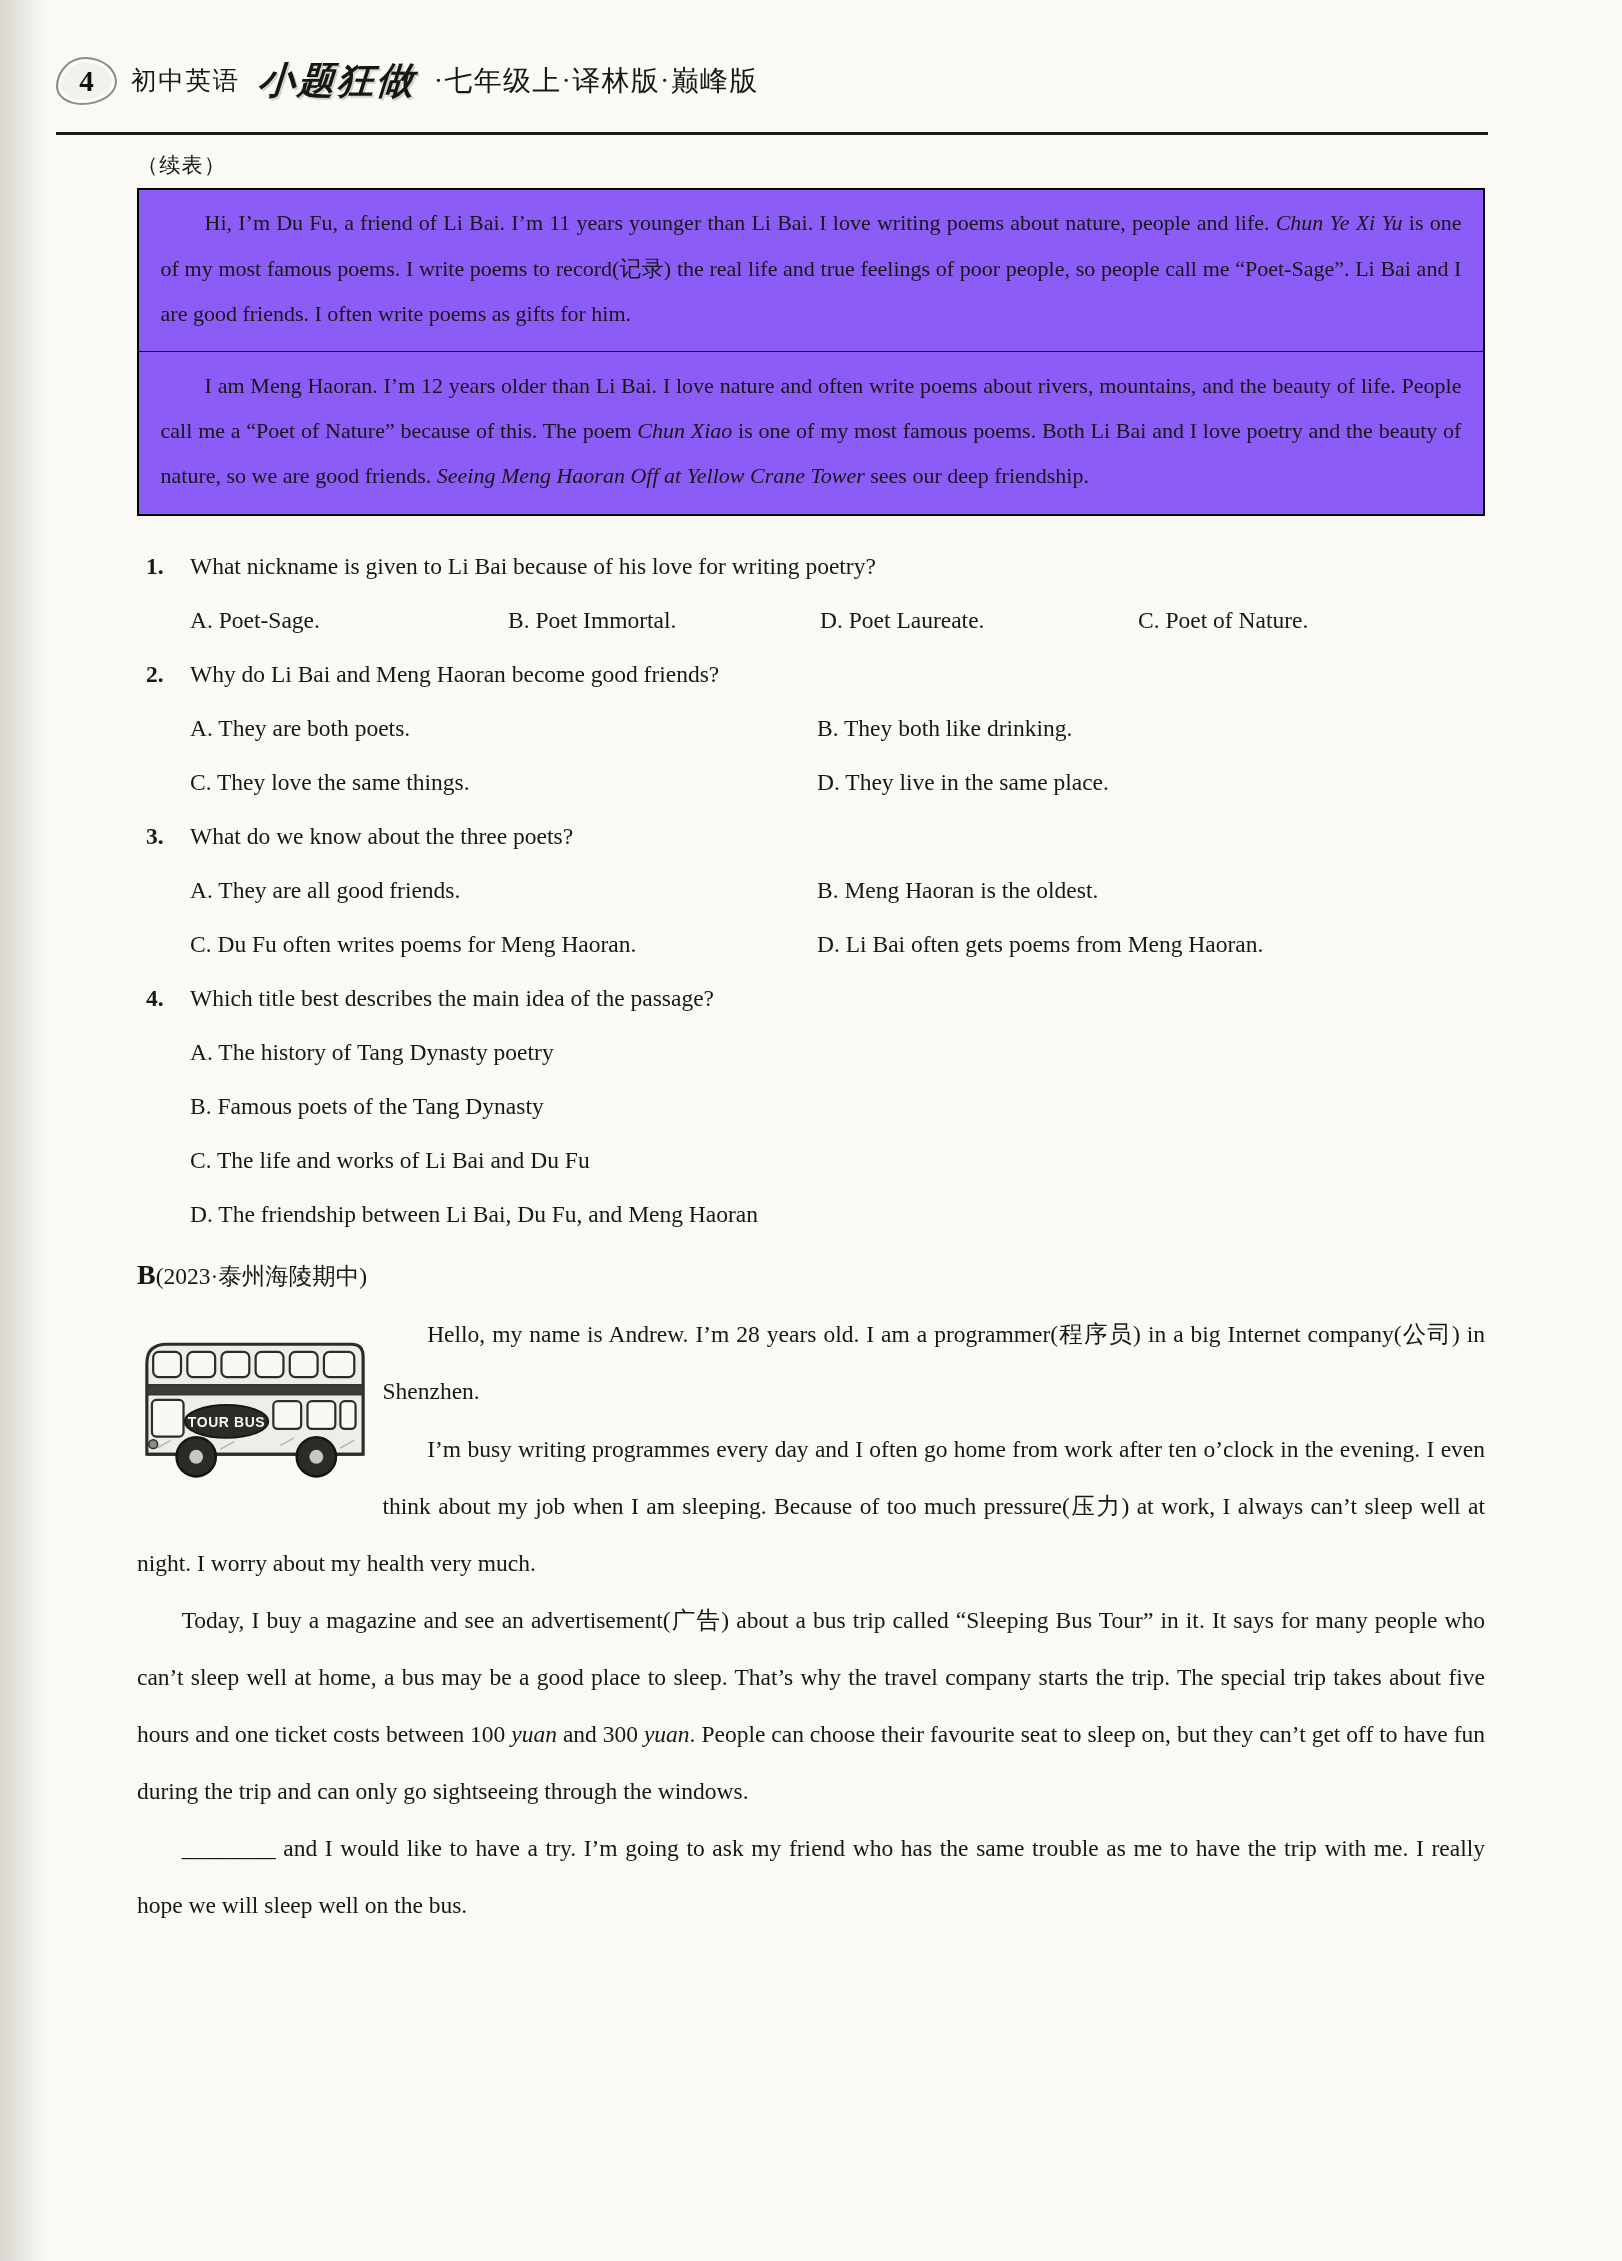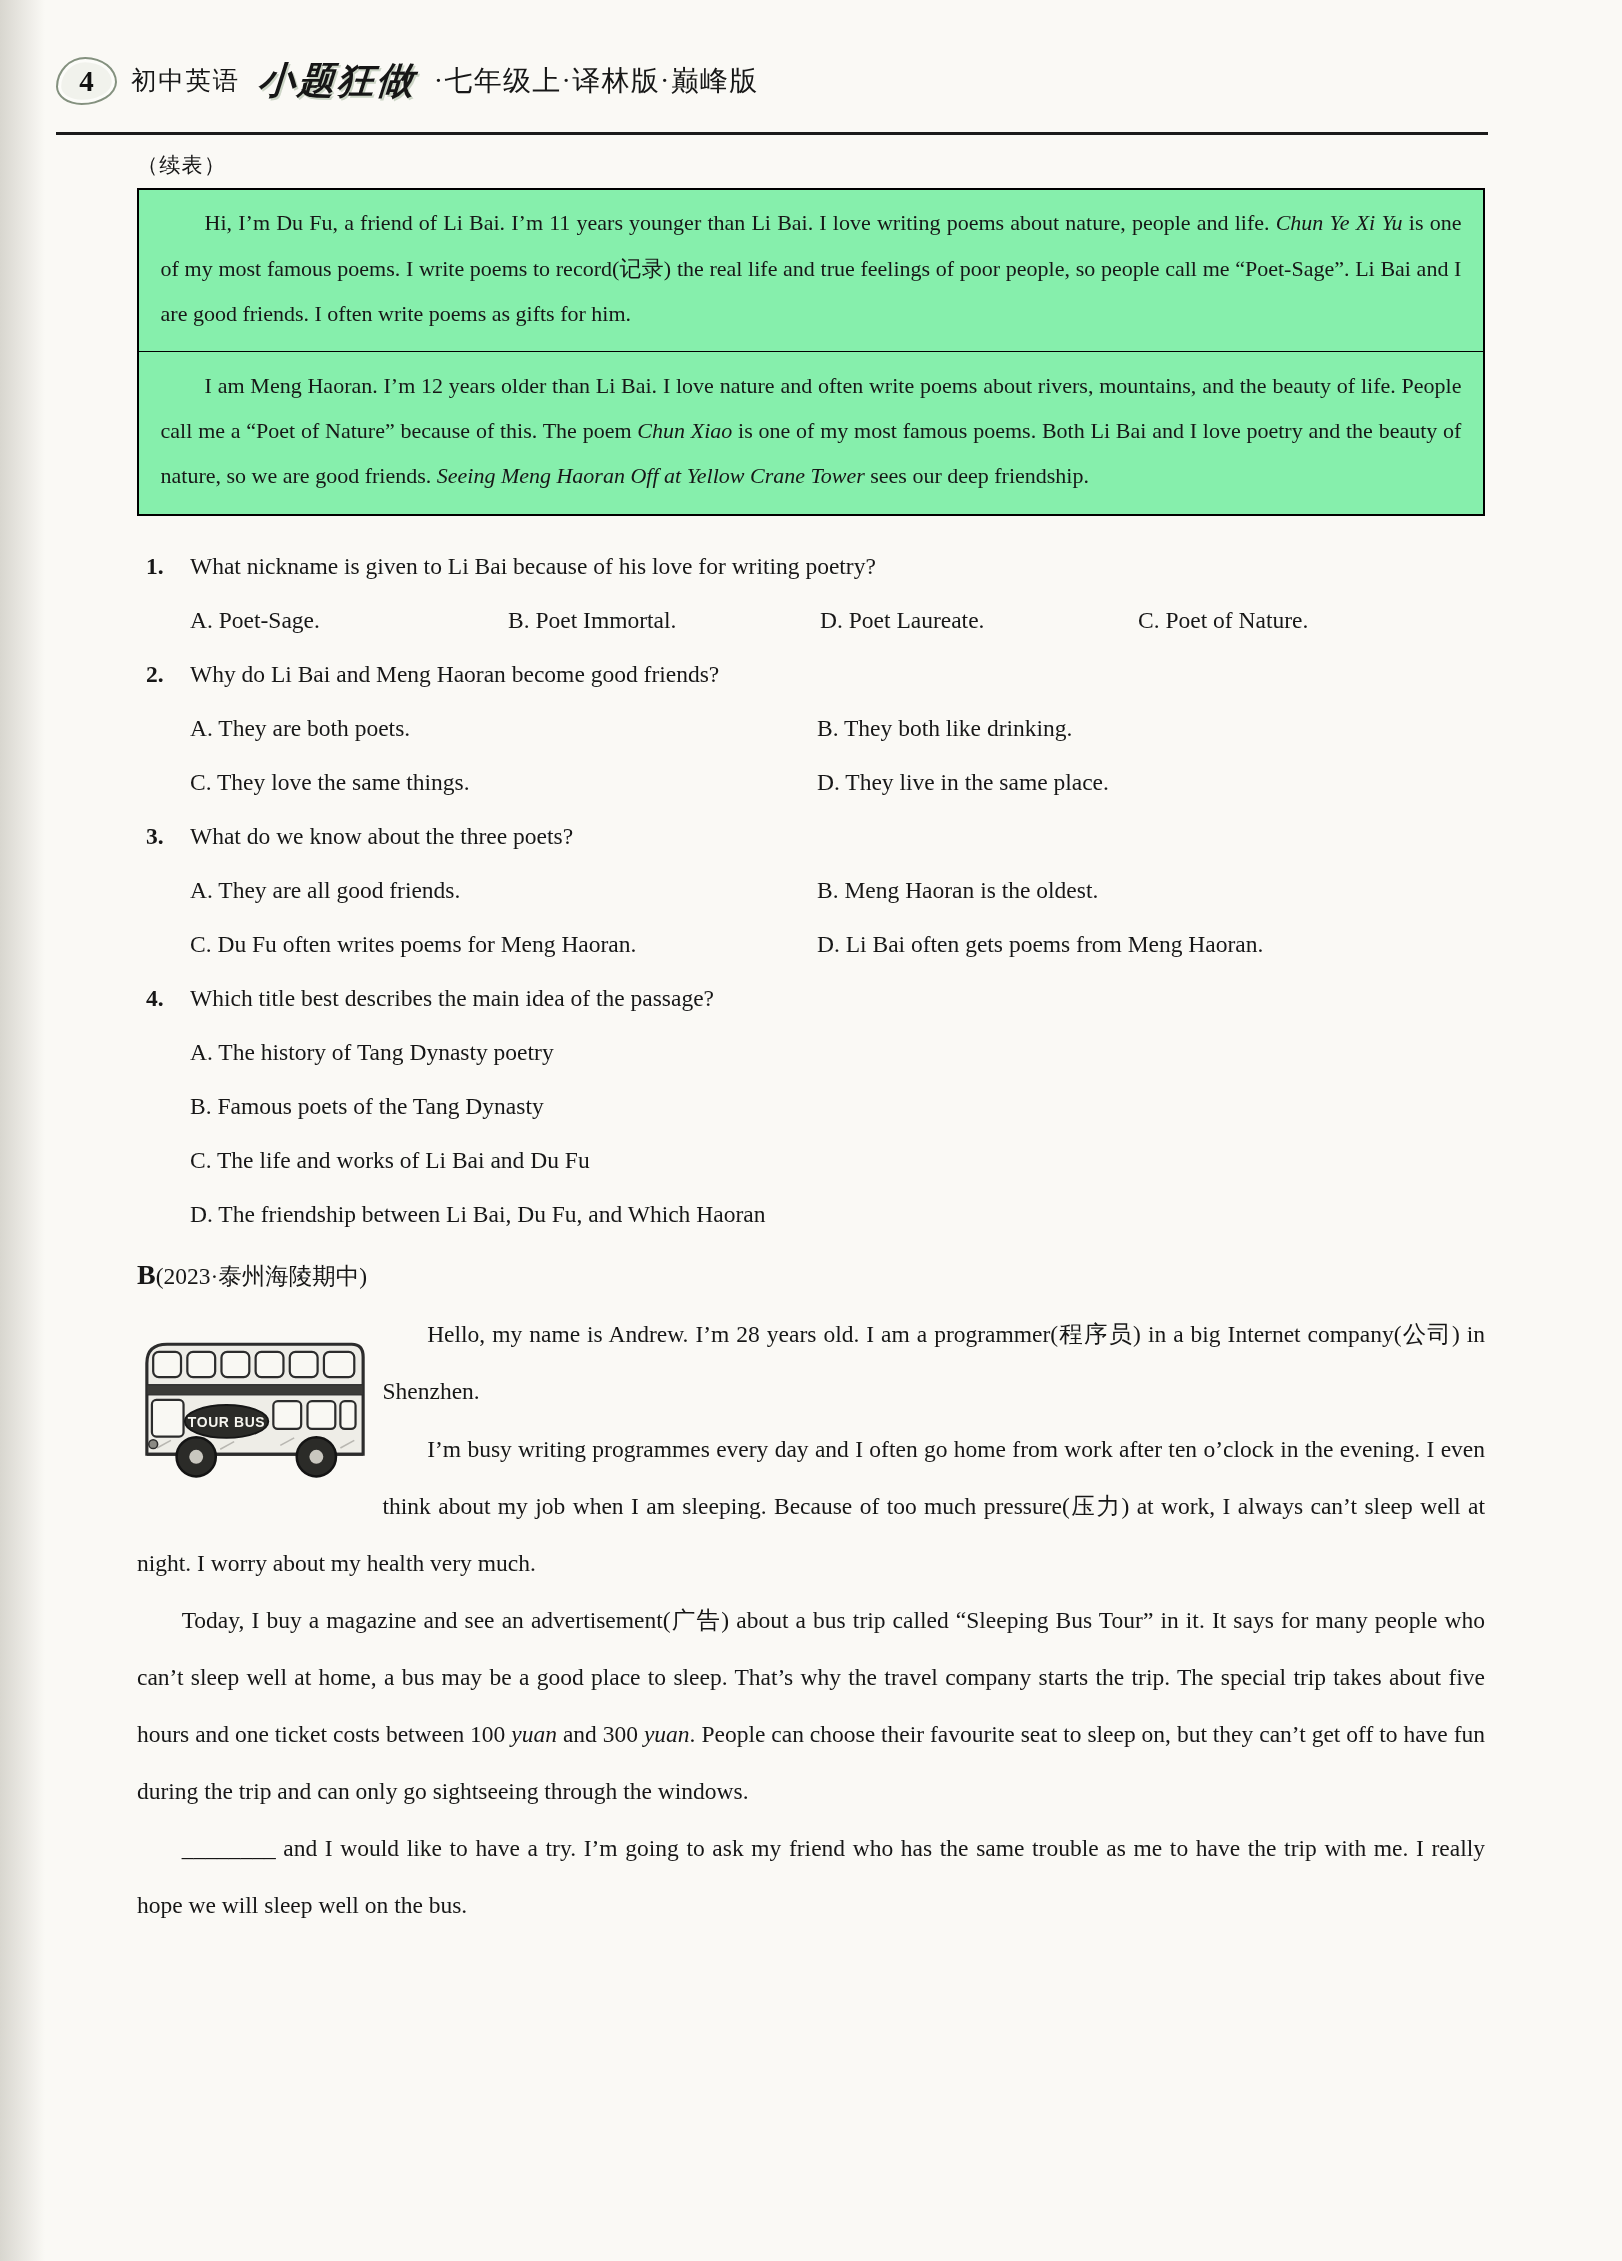--- a/index.html
+++ b/index.html
@@ -28,21 +28,21 @@
     margin:0 3.8px;text-shadow:1.9px 1.9px 0 #ccd5c6;transform:skewX(-4deg);display:inline-block;
   }
   .edition{font-weight:normal;font-size:28px;letter-spacing:1.3px}
   .header-rule{position:absolute;top:132px;left:56px;width:1432px;height:2.5px;background:#1b1b1b}
 
   
   .content{position:absolute;top:151px;left:137px;width:1348px}
   .continued{text-align:left;font-size:21px;letter-spacing:1.3px;margin:0 0 9px 0}
 
   
-  .box-table{border:2.5px solid #000;background:#86efac}
+  .box-table{border:2.5px solid #000;background:#8b5cf6}
   .tcell{
     padding:10.2px 21.6px 15.3px 21.6px;font-size:22px;line-height:2.06;
     text-align:justify;text-indent:2em;
   }
   .tcell + .tcell{border-top:1.9px solid #000}
 
   
   .questions{margin-top:23px;font-size:23.5px}
   .question{display:flex;line-height:2.3}
   .qnum{font-weight:bold;flex:0 0 53px;padding-left:9px}
@@ -127,21 +127,21 @@
       </div>
 
       <div class="question">
         <span class="qnum">4.</span>
         <div class="qbody">
           <div class="qtext">Which title best describes the main idea of the passage?</div>
           <div class="opts-stack">
             <span class="opt">A. The history of Tang Dynasty poetry</span>
             <span class="opt">B. Famous poets of the Tang Dynasty</span>
             <span class="opt">C. The life and works of Li Bai and Du Fu</span>
-            <span class="opt">D. The friendship between Li Bai, Du Fu, and Which Haoran</span>
+            <span class="opt">D. The friendship between Li Bai, Du Fu, and Meng Haoran</span>
           </div>
         </div>
       </div>
 
     </section>
 
     <div class="section-heading">
       <span class="section-letter">B</span><span>(2023·泰州海陵期中)</span>
     </div>
 

